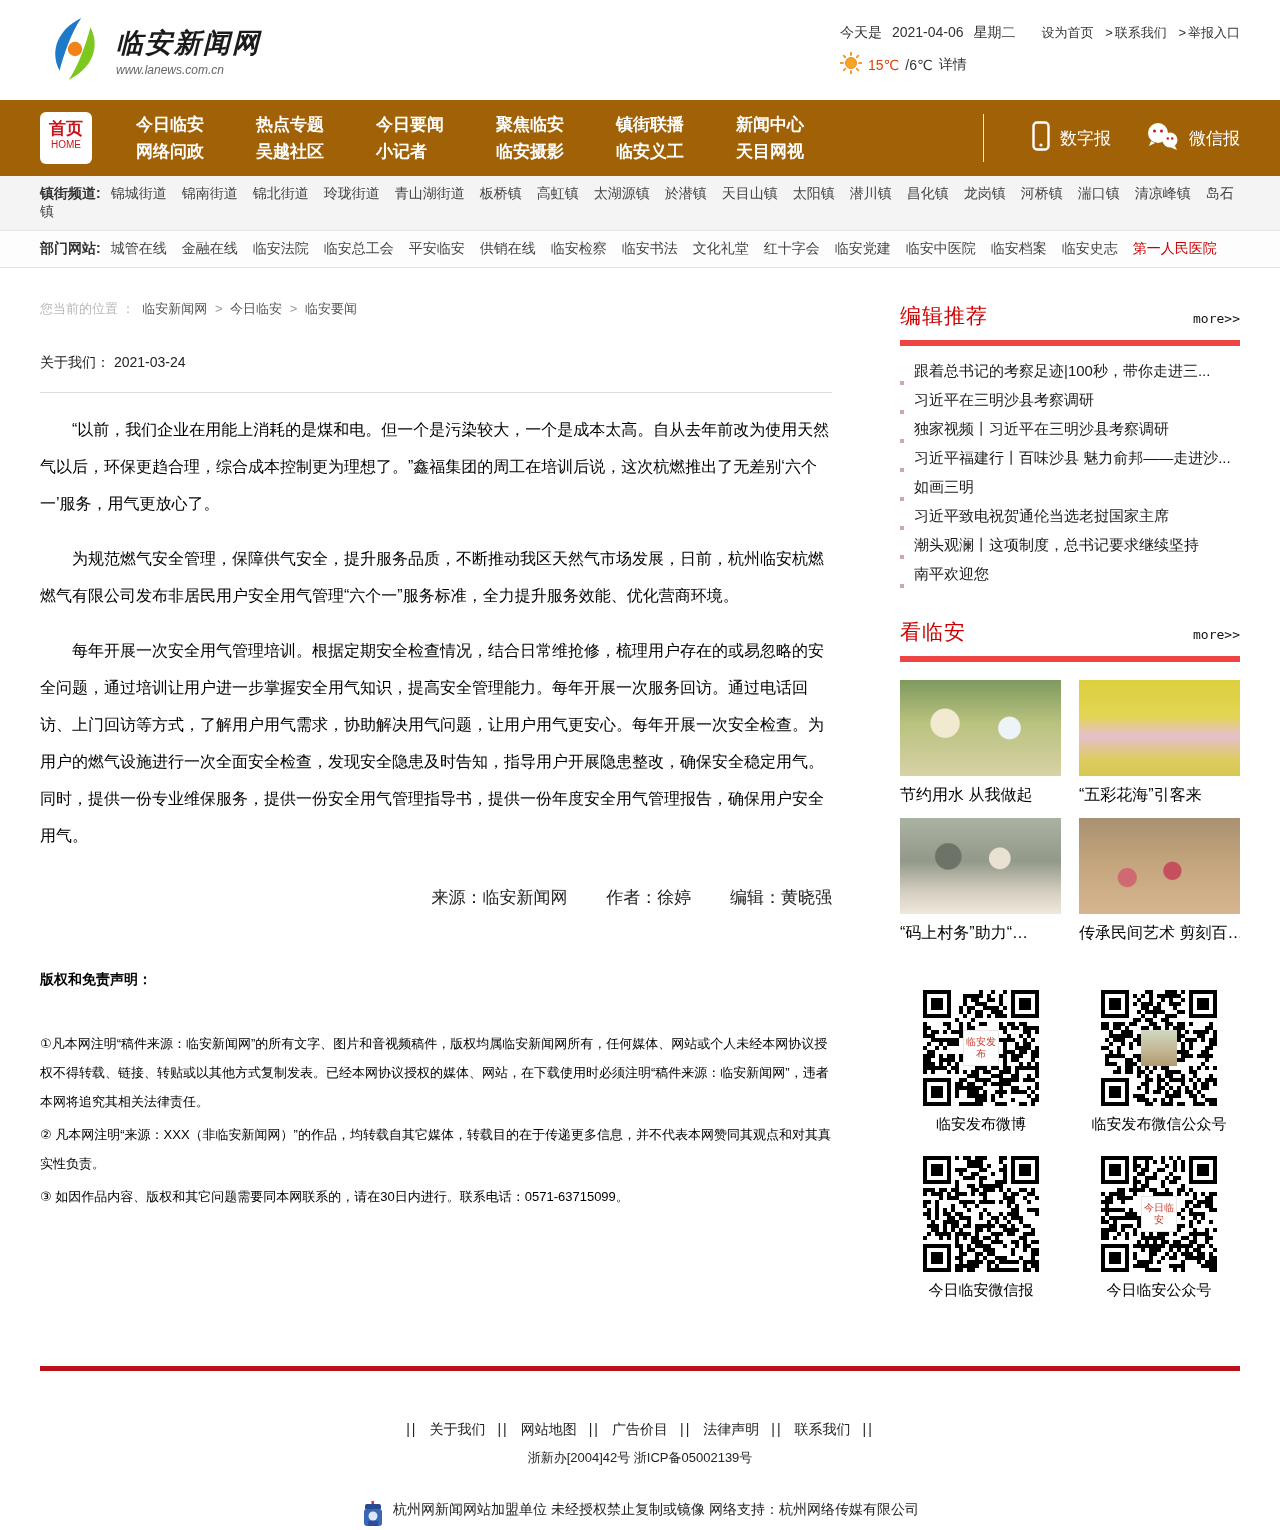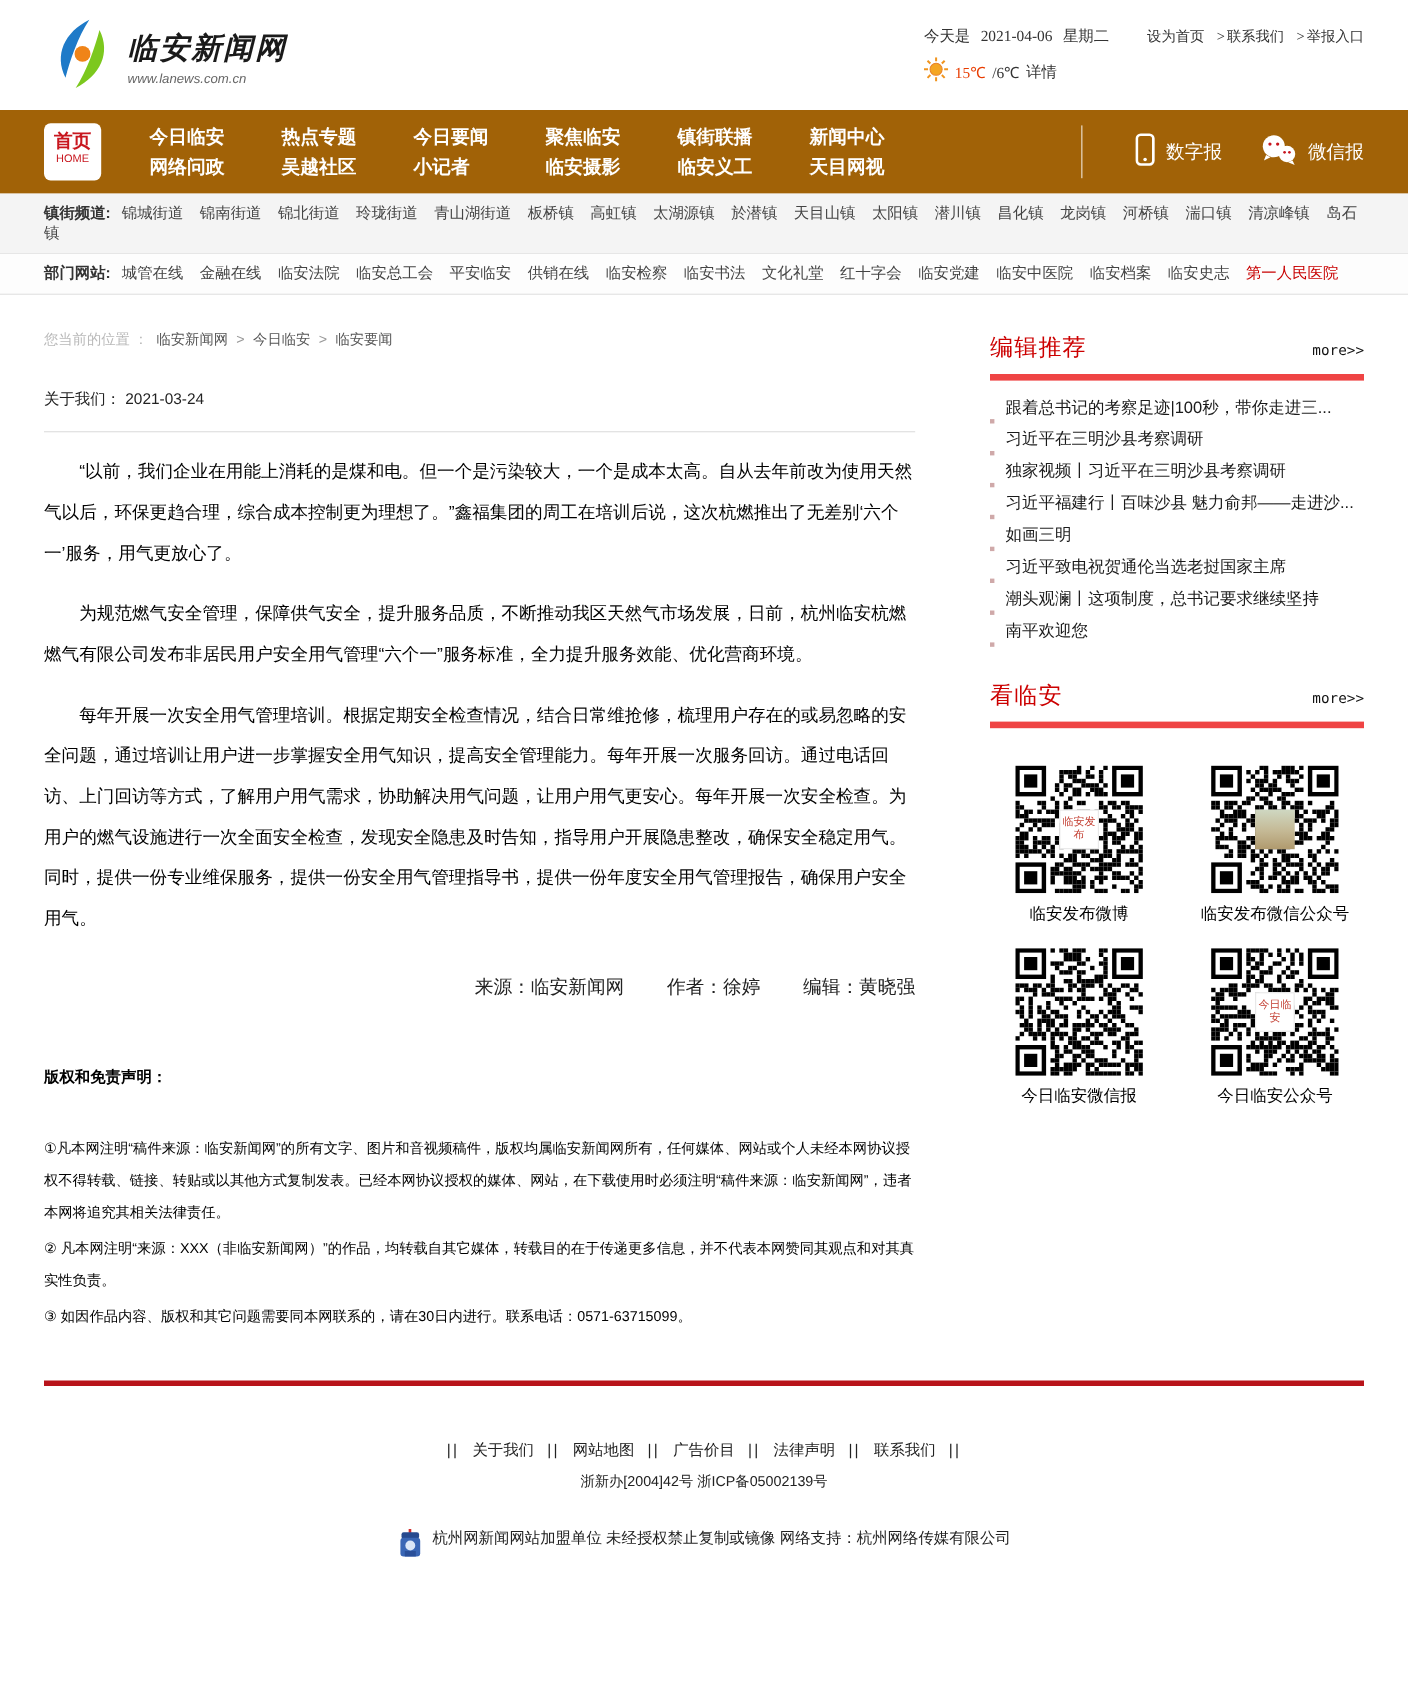--- a/index.html
+++ b/index.html
@@ -7,21 +7,21 @@
   body { width:1280px; min-height:1530px; font-family:"Liberation Sans","DejaVu Sans",sans-serif; color:#222; }
   a { text-decoration:none; color:inherit; cursor:pointer; }
   .inner { width:1200px; margin:0 auto; }
 
   
   .top-header { height:100px; background:#fff; }
   .top-header .inner { display:flex; align-items:flex-start; padding-top:16px; }
   .logo { display:flex; align-items:center; gap:6px; }
   .logo-text .site-name { font-size:27px; font-weight:bold; font-style:italic; color:#1a1a1a; letter-spacing:2px; }
   .logo-text .site-url { font-size:12px; font-style:italic; color:#666; margin-top:2px; }
-  .header-right { margin-left:auto; width:400px; padding-top:8px;font-family:Liberation Serif, serif; }
+  .header-right { margin-left:auto; width:400px; padding-top:8px; }
   .hr-row1 { display:flex; font-size:14px; color:#333; }
   .date-line span { margin-right:6px; }
   .top-links { margin-left:auto; font-size:13px; color:#333; }
   .top-links a { margin-left:2px; }
   .top-links .gt { color:#333; margin-left:8px; }
   .weather-line { display:flex; align-items:center; gap:6px; margin-top:10px; font-size:14px; color:#333; }
   .temp-high { color:#e83c00; }
 
   
   .main-nav { background:#a16207; height:76px; }
@@ -318,20 +318,38 @@
               <span class="sq"></span>
               <a>南平欢迎您</a>
             </div>
         </div>
       </div>
 
       <div class="kanlinan">
         <div class="side-box-header">
           <span class="side-title">看临安</span>
           <a class="more-link">more&gt;&gt;</a>
+        </div>
+        <div class="card-grid">
+          <div class="card">
+            <a class="photo photo-0"></a>
+            <div class="card-caption">节约用水 从我做起</div>
+          </div>
+          <div class="card">
+            <a class="photo photo-1"></a>
+            <div class="card-caption">“五彩花海”引客来</div>
+          </div>
+          <div class="card">
+            <a class="photo photo-2"></a>
+            <div class="card-caption">“码上村务”助力“…</div>
+          </div>
+          <div class="card">
+            <a class="photo photo-3"></a>
+            <div class="card-caption">传承民间艺术 剪刻百…</div>
+          </div>
         </div>
       </div>
 
       <div class="qr-grid">
         <div class="qr-cell">
           <div class="qr-wrap qr-code"><svg xmlns="http://www.w3.org/2000/svg" width="116" height="116">
                 <rect width="100%" height="100%" fill="#fff"></rect>
                 <rect x="56" y="0" width="4" height="4" fill="#000"></rect>
                 <rect x="68" y="0" width="4" height="4" fill="#000"></rect>
                 <rect x="80" y="0" width="4" height="4" fill="#000"></rect>

